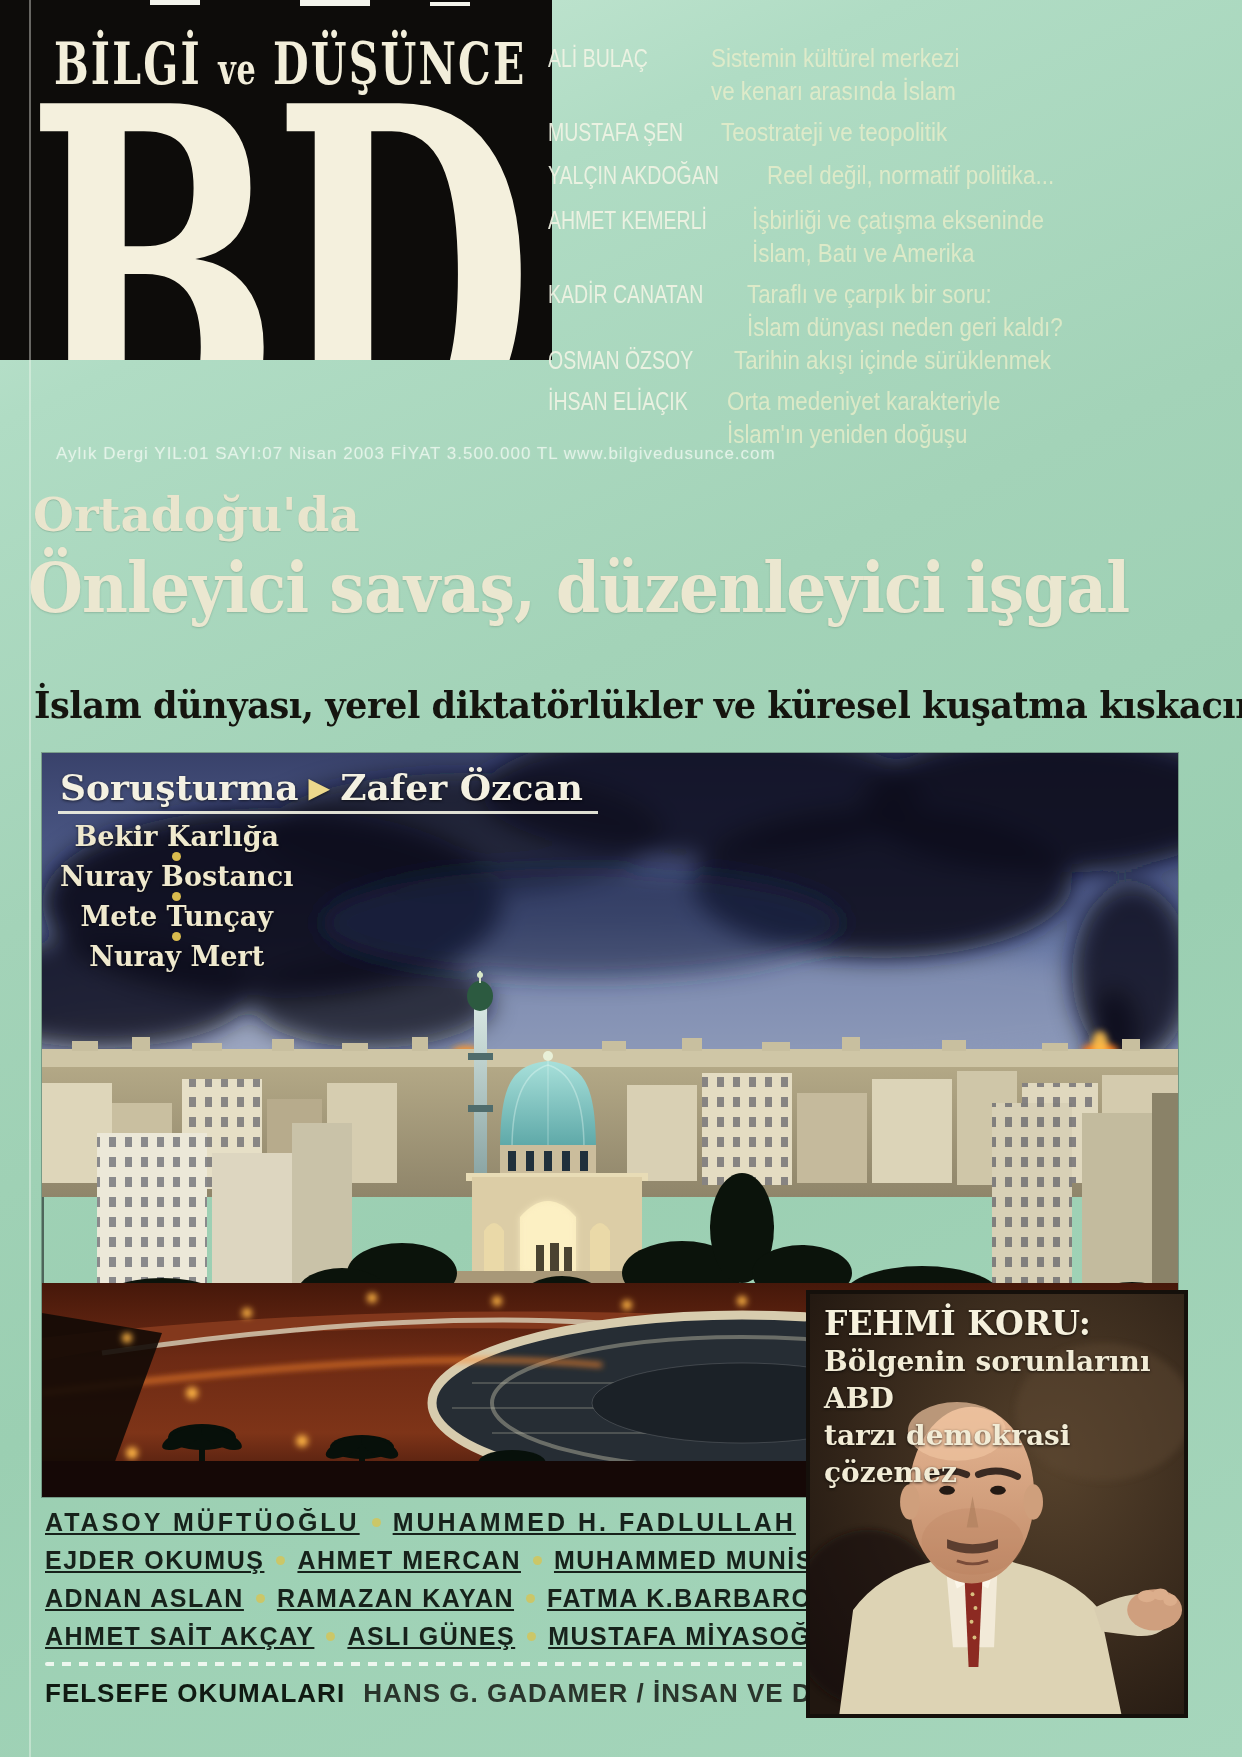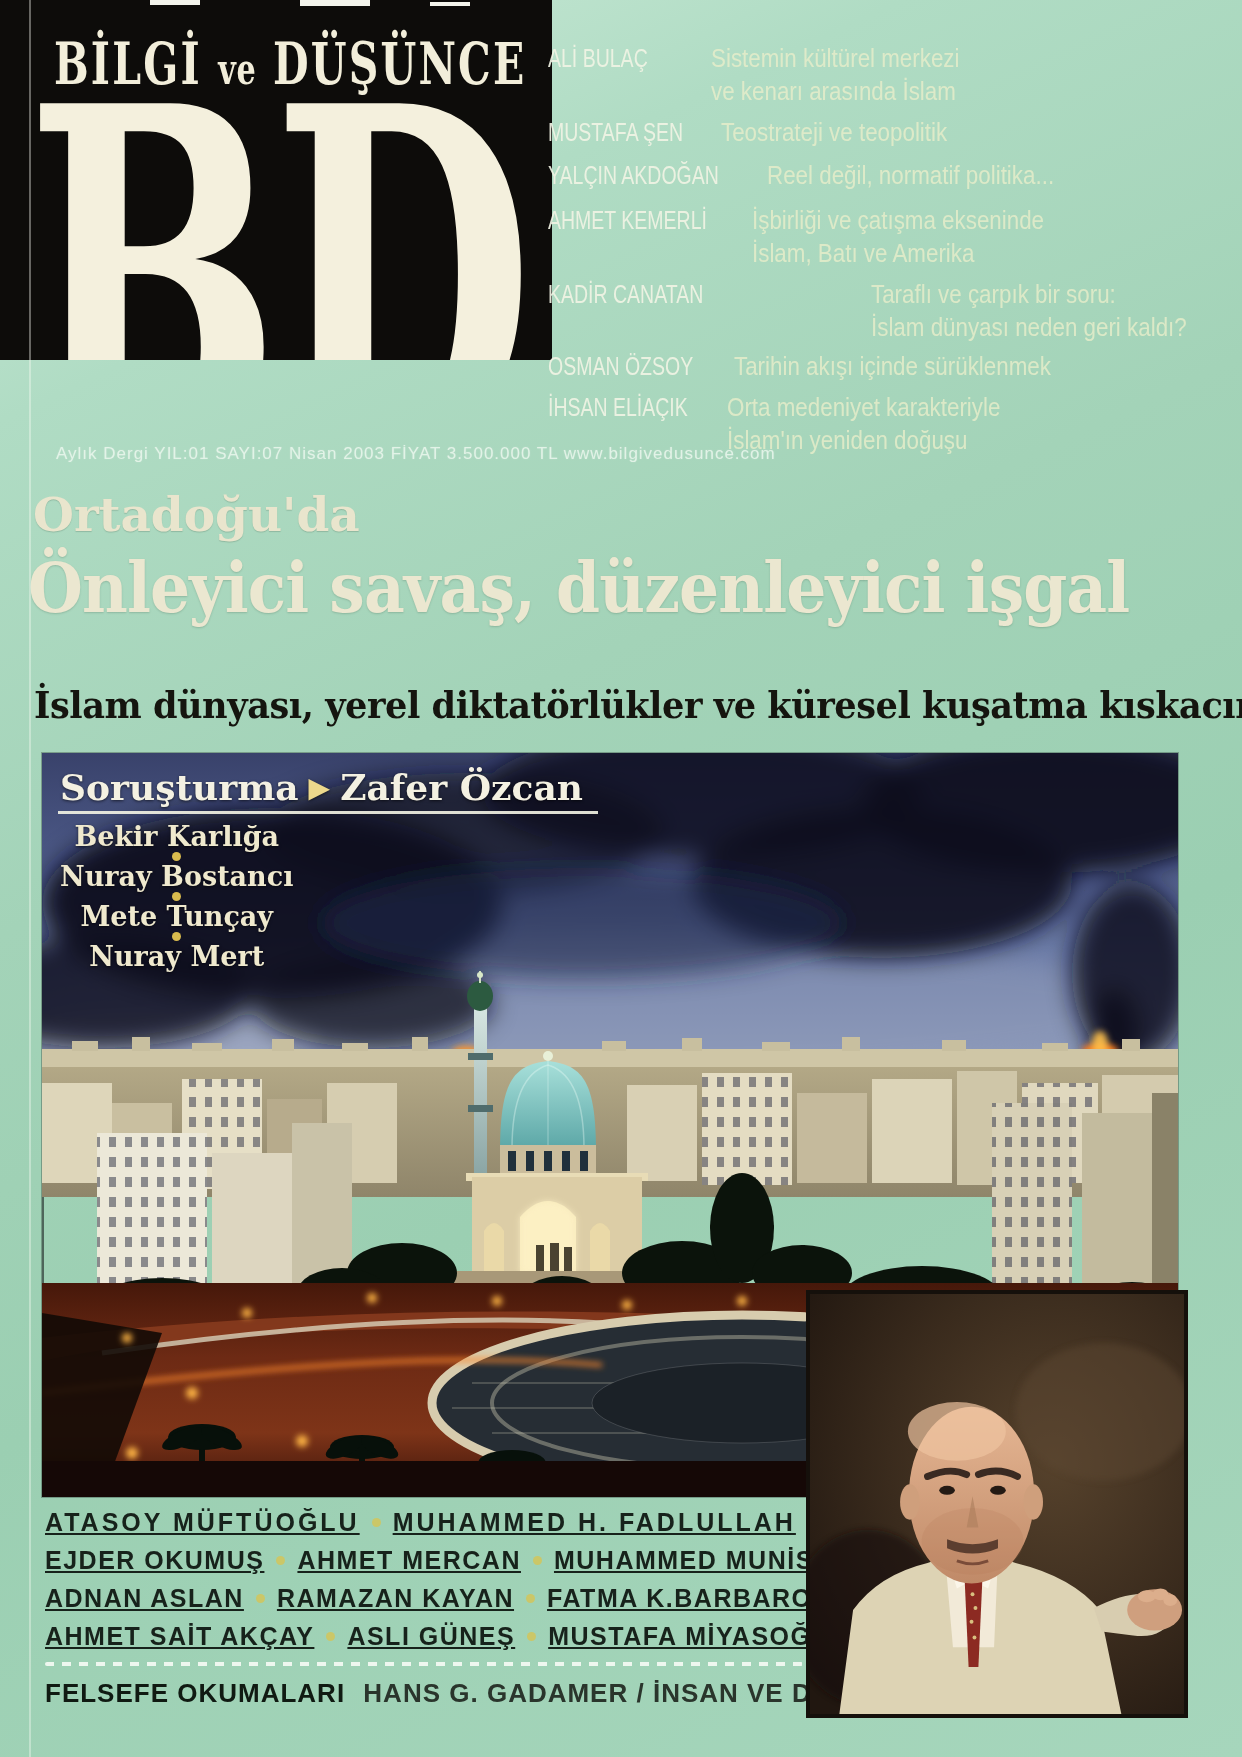--- a/index.html
+++ b/index.html
@@ -16,21 +16,21 @@
     transform:scaleX(.72);transform-origin:left top;}
   #mast-title .ve{font-size:42px;letter-spacing:1px;}
   #mast-logo{left:26px;top:46px;color:#f4f0dd;font-family:"DejaVu Serif",serif;font-weight:bold;
     font-size:470px;line-height:1;letter-spacing:-12px;transform:scaleX(.64);transform-origin:left top;}
   #issue-line{left:56px;top:444px;font-size:17px;letter-spacing:1px;white-space:nowrap;
     color:rgba(238,248,240,.78);text-shadow:0 0 2px rgba(255,255,255,.25);}
   
   #toc{left:548px;top:42px;width:690px;}
   .toc-row{display:flex;}
   .toc-row.mb8{margin-bottom:8px;}  .toc-row.mb10{margin-bottom:10px;}
-  .toc-row.mb12{margin-bottom:12px;} .toc-row.mb6{margin-bottom:6px;justify-content:space-between;}
+  .toc-row.mb12{margin-bottom:12px;} .toc-row.mb6{}
   .toc-author{flex:0 0 163px;font-size:25px;line-height:33px;color:rgba(240,243,228,.92);
     white-space:nowrap;transform:scaleX(.78);transform-origin:left top;}
   .toc-title{font-size:26px;line-height:33px;color:rgba(235,238,203,.78);white-space:nowrap;
     transform:scaleX(.86);transform-origin:left top;}
   
   #kicker{left:33px;top:487px;font-family:"DejaVu Serif",serif;font-weight:bold;font-size:47px;
     color:#e9e5cd;white-space:nowrap;text-shadow:0 1px 1px rgba(60,90,70,.25);}
   #headline-main{left:28px;top:546px;font-family:"DejaVu Serif",serif;font-weight:bold;font-size:70px;
     letter-spacing:-1px;color:#ebe7d0;white-space:nowrap;transform:scaleX(.9);transform-origin:left top;
     text-shadow:0 1px 2px rgba(60,90,70,.25);}
@@ -418,20 +418,25 @@
         <path d="M140,250 Q166,260 192,250 L192,259 Q166,270 140,259 Z" fill="#4a3328"></path>
         <path d="M150,272 Q166,278 182,272" stroke="#6e4434" stroke-width="3" fill="none"></path>
         <ellipse cx="166" cy="252" rx="52" ry="34" fill="rgba(175,115,85,.18)"></ellipse>
         <path d="M290,320 Q330,300 352,308 L370,330 Q360,352 330,348 L298,344 Z" fill="#d8cdb0"></path>
         <ellipse cx="352" cy="322" rx="28" ry="21" fill="#cf9f7e"></ellipse>
         <ellipse cx="344" cy="308" rx="9" ry="6" fill="#dcae8c"></ellipse>
         <ellipse cx="358" cy="306" rx="8" ry="6" fill="#dcae8c"></ellipse>
         <ellipse cx="368" cy="312" rx="7" ry="6" fill="#dcae8c"></ellipse>
       </g>
     </svg>
+    <div id="inset-text">
+      <div id="inset-name">FEHMİ KORU:</div>
+      <div class="inset-quote">Bölgenin sorunlarını ABD</div>
+      <div class="inset-quote">tarzı demokrasi çözemez</div>
+    </div>
   </div>
 
   <div id="bottom-authors" class="abs">
     <div class="authors-row wide">
       <span>ATASOY MÜFTÜOĞLU</span>
       <span class="sep-dot"></span>
       <span>MUHAMMED H. FADLULLAH</span>
     </div>
     <div class="authors-row">
       <span>EJDER OKUMUŞ</span>

